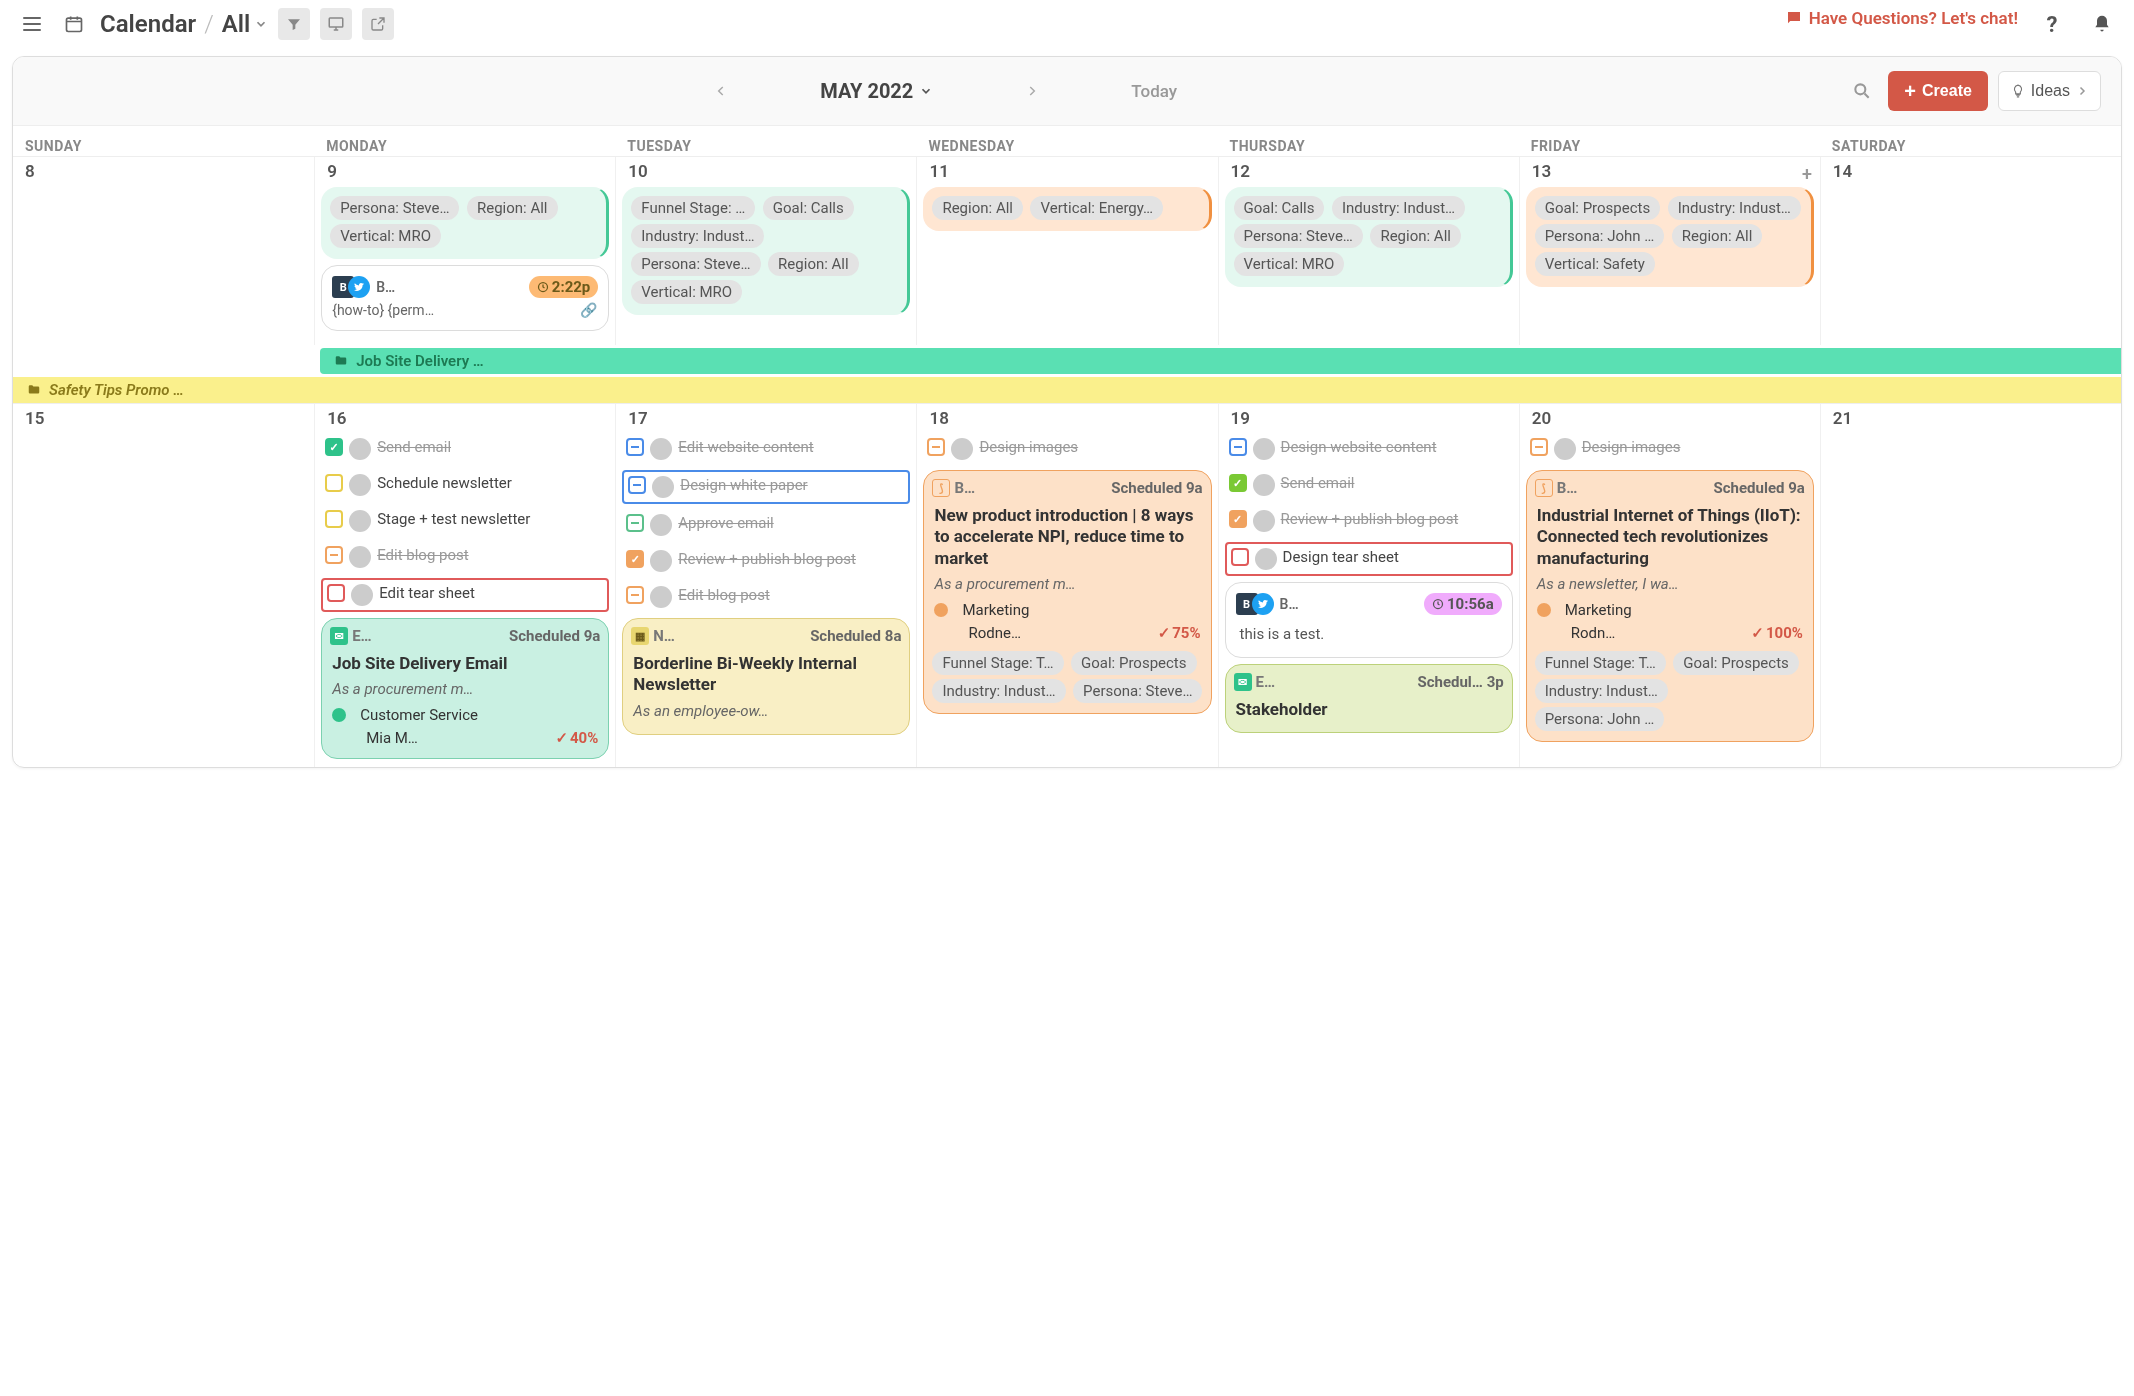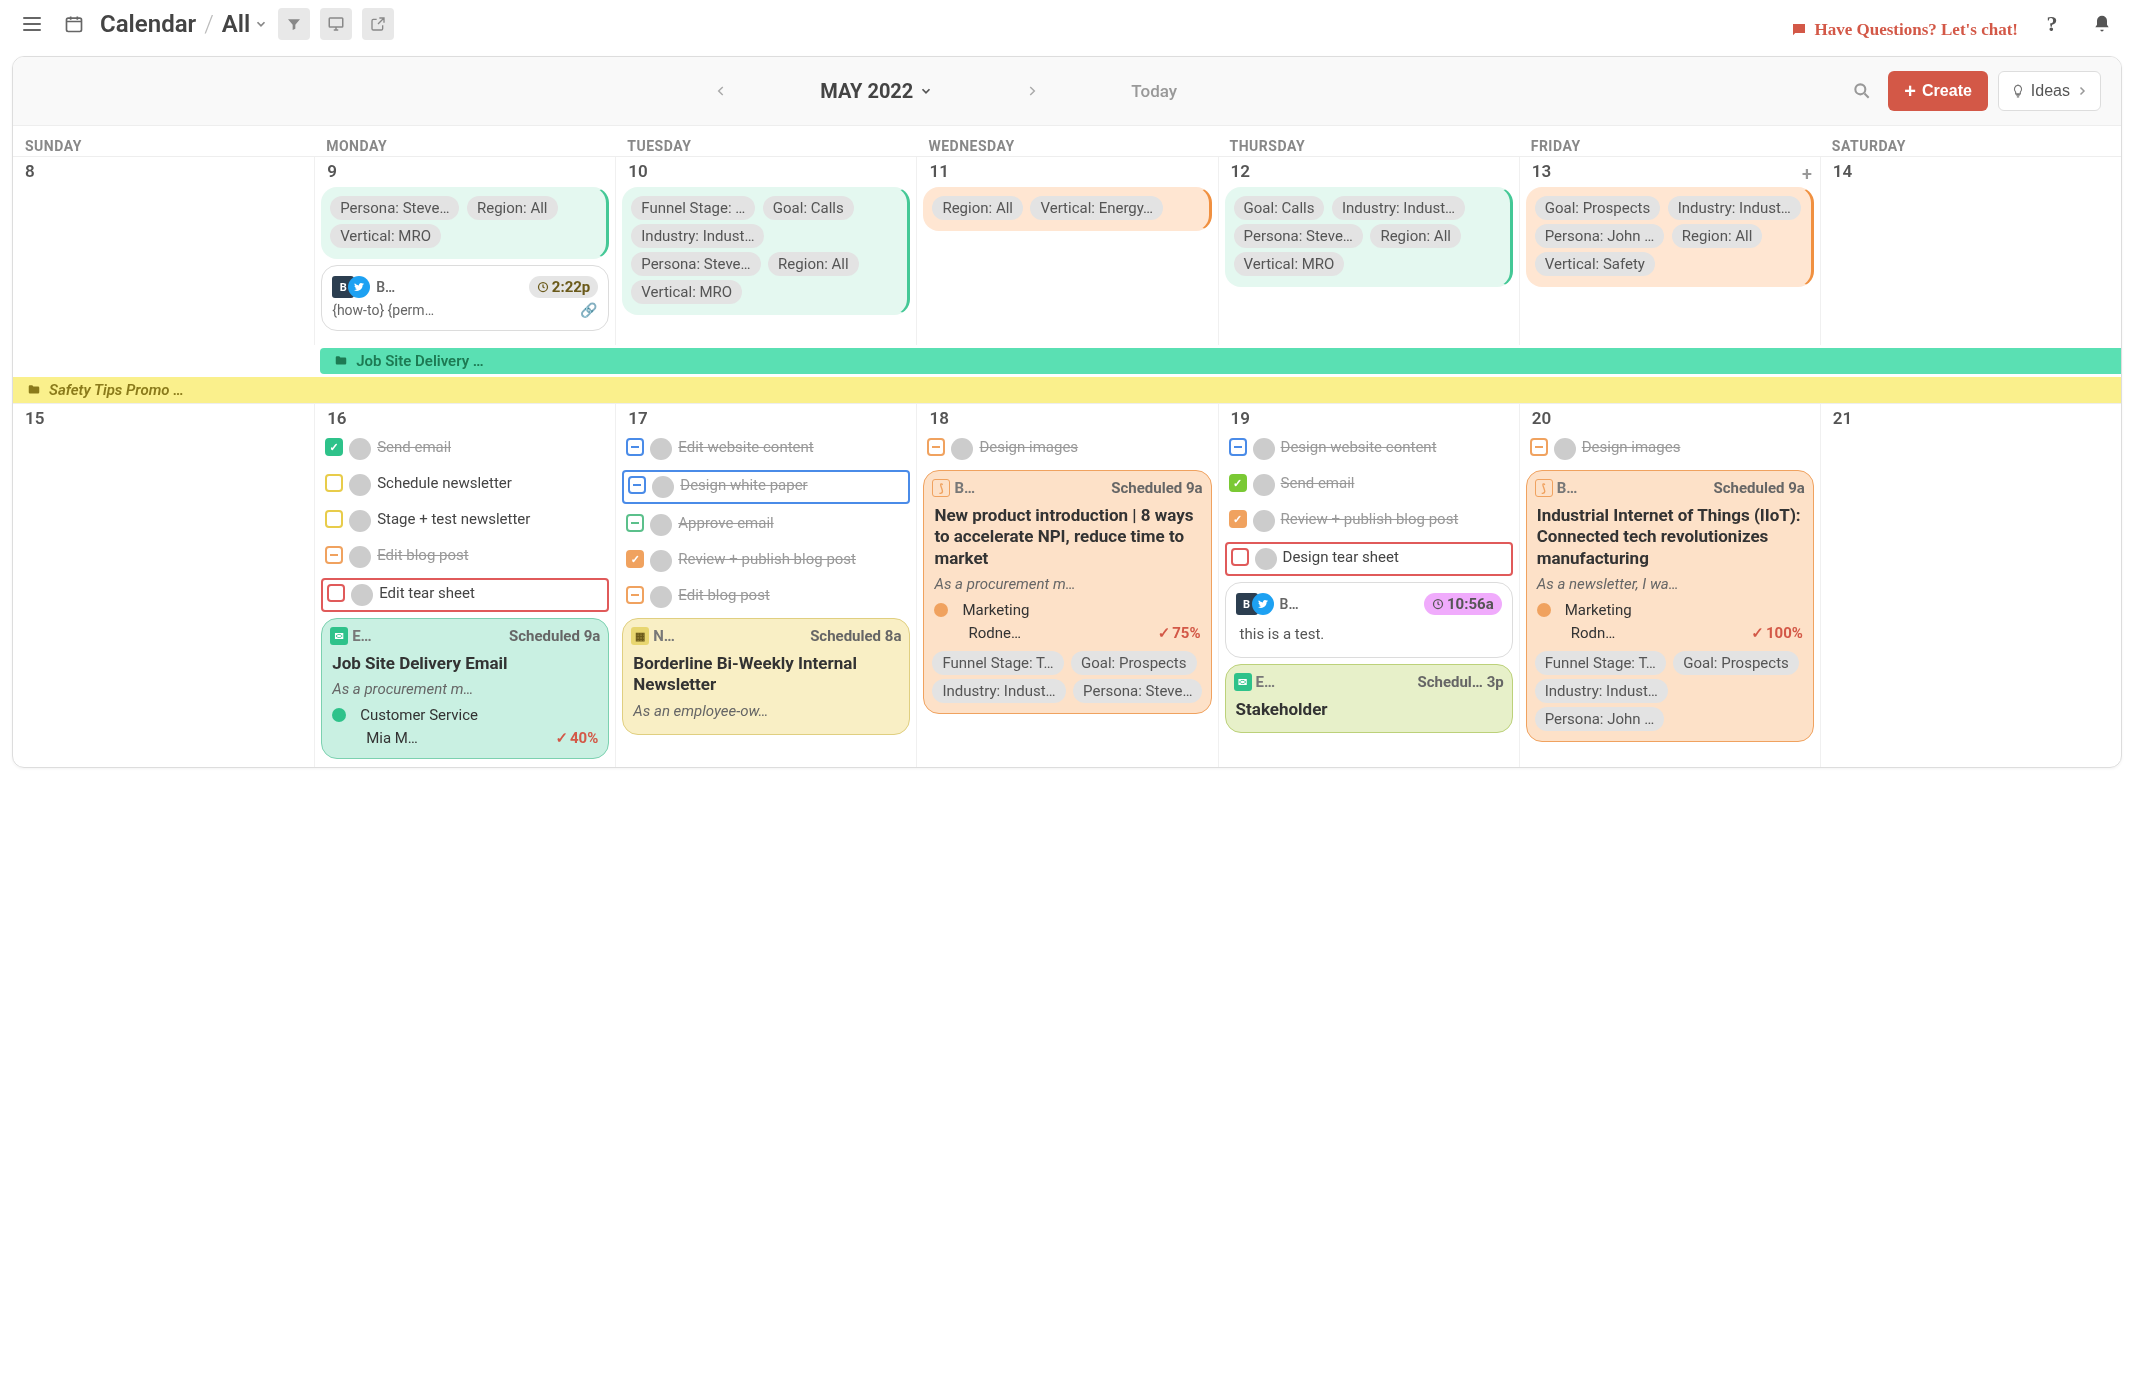--- a/index.html
+++ b/index.html
@@ -4,21 +4,21 @@
 <style>
 * { margin:0; padding:0; box-sizing:border-box; }
 body { font-family:-apple-system,BlinkMacSystemFont,"Segoe UI",Roboto,sans-serif; background:#fff; color:#333; font-size:14px; }
 .topbar { display:flex; align-items:center; padding:8px 16px; gap:10px; }
 .icon-btn { width:32px; height:32px; display:flex; align-items:center; justify-content:center; border-radius:4px; cursor:pointer; color:#666; }
 .icon-btn.boxed { background:#e8e8e8; }
 .hamburger { display:flex; flex-direction:column; gap:4px; }
 .hamburger span { width:18px; height:2px; background:#666; border-radius:1px; }
 .breadcrumb { display:flex; align-items:center; gap:8px; font-size:24px; font-weight:600; color:#444; }
 .breadcrumb .sep { color:#bbb; font-weight:300; }
-.topbar-right { margin-left:auto; display:flex; align-items:flex-end; gap:18px;font-family:Liberation Serif, serif; }
+.topbar-right { margin-left:auto; display:flex; align-items:flex-start; gap:18px; }
 .questions { color:#d35847; font-size:17px; font-weight:600; display:flex; align-items:center; gap:6px; cursor:pointer; }
 .cal-wrap { border:1px solid #ddd; border-radius:12px; margin:8px 12px; overflow:hidden; box-shadow:0 1px 3px rgba(0,0,0,0.05); }
 .cal-header { display:flex; align-items:center; padding:14px 20px; background:#f9f9f9; border-bottom:1px solid #eee; }
 .nav-center { flex:1 1 auto; display:flex; align-items:center; justify-content:center; min-width:0; position:relative; gap:80px; }
 .chev { font-size:20px; color:#aaa; cursor:pointer; padding:4px 12px; }
 .month-label { font-size:20px; font-weight:700; color:#444; display:flex; align-items:center; gap:6px; cursor:pointer; }
 .today-link { color:#999; font-size:17px; cursor:pointer; font-weight:500; }
 .cal-hdr-right { display:flex; align-items:center; gap:10px; }
 .create-btn { background:#d35847; color:#fff; border:none; padding:10px 16px; border-radius:6px; font-size:16px; font-weight:600; display:flex; align-items:center; gap:6px; cursor:pointer; }
 .ideas-btn { background:#fff; border:1px solid #ddd; padding:10px 12px; border-radius:6px; font-size:16px; color:#555; display:flex; align-items:center; gap:6px; cursor:pointer; font-weight:500; }
@@ -56,21 +56,21 @@
 .task .label { flex:1; min-width:0; color:#444; word-wrap:break-word; }
 .task.done .label { text-decoration:line-through; color:#999; }
 .task.bordered { border:2px solid; }
 .task.bordered.blue { border-color:#4a8be8; }
 .task.bordered.red { border-color:#e05a5a; }
 .social { display:flex; align-items:center; gap:6px; padding:4px 4px; }
 .social-icons { display:flex; gap:0; }
 .social-icons .ic { width:22px; height:22px; border-radius:3px; display:flex; align-items:center; justify-content:center; font-size:11px; font-weight:700; color:#fff; }
 .social-icons .ic.b { background:#2c3e50; }
 .social-icons .ic.tw { background:#1da1f2; border-radius:50%; margin-left:-6px; }
-.time-pill { background:#e5e5e5; color:#6b5a1a; font-weight:700; padding:2px 8px; border-radius:12px; font-size:15px; display:flex; align-items:center; gap:3px; }
+.time-pill { background:#fdba74; color:#6b5a1a; font-weight:700; padding:2px 8px; border-radius:12px; font-size:15px; display:flex; align-items:center; gap:3px; }
 .social-txt { flex:1; color:#666; white-space:nowrap; overflow:hidden; text-overflow:ellipsis; font-weight:600; }
 .band { padding:4px 14px; font-size:15px; font-weight:600; display:flex; align-items:center; gap:8px; }
 .band.mint { background:#5ae0b3; color:#1d7a53; }
 .band.yellow { background:#faf08c; color:#8a7a1a;font-style:italic; }
 .card-hdr { display:flex; align-items:center; justify-content:space-between; gap:6px; padding:2px 2px 6px; font-size:15px; font-weight:700; }
 .card-hdr .left { display:flex; align-items:center; gap:4px; min-width:0; }
 .card-hdr .type-ic { width:18px; height:18px; display:flex; align-items:center; justify-content:center; border-radius:3px; font-size:11px; flex-shrink:0; }
 .card-hdr .type-ic.em { background:#2ec28a; color:#fff; }
 .card-hdr .type-ic.rss { color:#f0a25f; border:1px solid #f0a25f; }
 .card-hdr .type-ic.news { background:#e8d670; color:#6b5a1a; }

